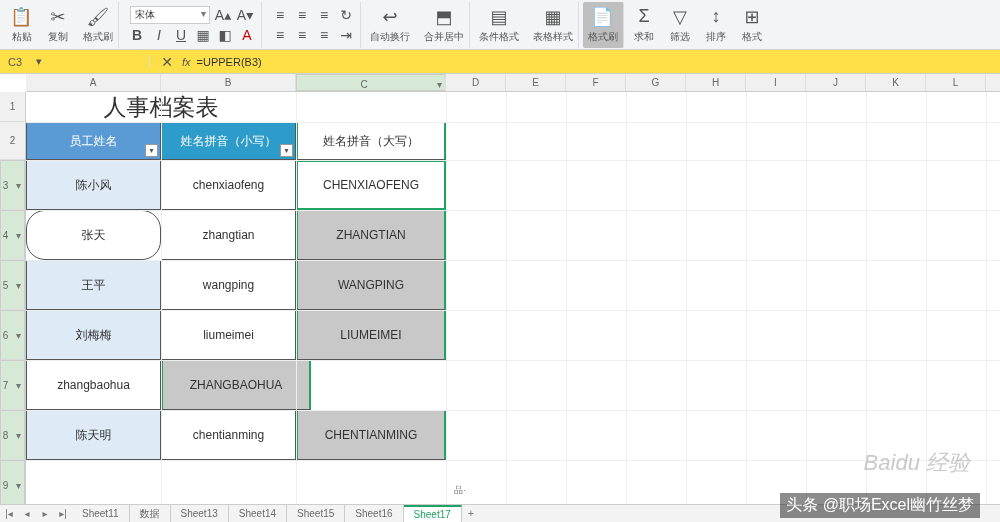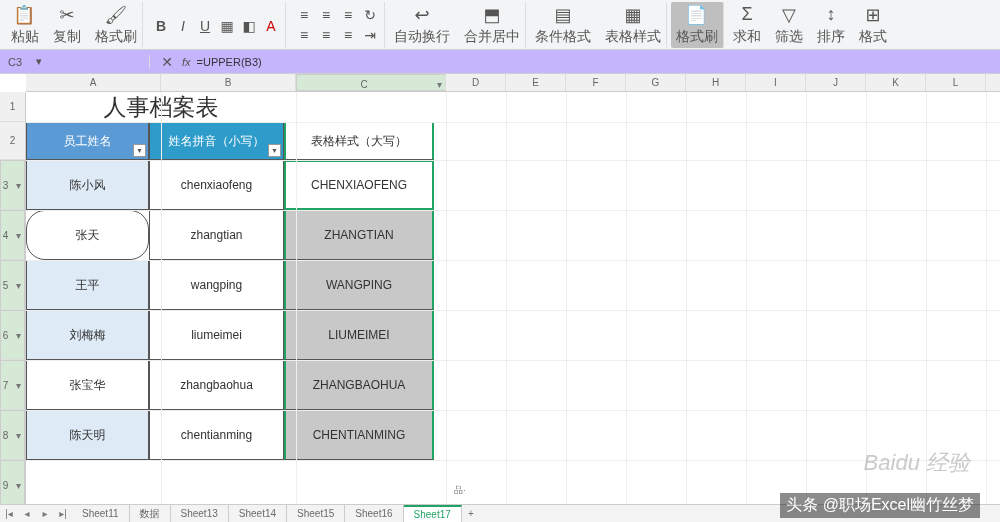--- a/index.html
+++ b/index.html
@@ -3,29 +3,29 @@
 <meta charset="utf-8">
 <style>
   * { box-sizing: border-box; margin: 0; padding: 0; font-family: "Microsoft YaHei", Arial, sans-serif; }
   body { width: 1000px; height: 522px; overflow: hidden; background: #fff; font-size: 11px; color: #333; position: relative; }
 
   
   .ribbon { height: 50px; background: #f3f4f5; border-bottom: 1px solid #d0d0d0; display: flex; align-items: center; padding: 2px 6px; gap: 4px; }
   .rgrp { display: flex; flex-direction: column; align-items: center; padding: 0 5px; border-right: 1px solid #ddd; height: 46px; justify-content: center; }
   .rgrp.noborder { border-right: none; }
   .rgrp .top { display: flex; gap: 4px; align-items: center; }
-  .rgrp .lbl { font-size: 14px; color: #555; margin-top: 2px; white-space: nowrap; }
+  .rgrp .lbl { font-size: 10px; color: #555; margin-top: 2px; white-space: nowrap; }
   .ibtn { width: 18px; height: 18px; display: inline-flex; align-items: center; justify-content: center; color: #555; cursor: pointer; font-size: 14px; }
   .ibtn.big { width: 22px; height: 22px; font-size: 18px; }
   .sel { border: 1px solid #ccc; background: #fff; font-size: 10px; padding: 1px 18px 1px 4px; cursor: pointer; position: relative; }
   .sel::after { content: "▾"; position: absolute; right: 3px; color: #777; }
   .rgrp.hl { background: #bfbfbf; border-radius: 2px; }
 
   
-  .fbar { height: 24px; border-bottom: 1px solid #d0d0d0; display: flex; align-items: center; font-size: 11px; background: #c4b5fd; }
+  .fbar { height: 24px; border-bottom: 1px solid #d0d0d0; display: flex; align-items: center; font-size: 11px; background: #fde047; }
   .namebox { width: 150px; padding: 0 8px; border-right: 1px solid #ddd; color: #555; display: flex; align-items: center; gap: 14px; }
   .fxwrap { display: flex; align-items: center; gap: 6px; padding: 0 8px; }
   .fxic { font-style: italic; color: #555; }
   .formula { color: #333; }
 
   
   .grid { position: absolute; top: 74px; left: 0; right: 0; bottom: 18px; background: #fff; }
   .colhdrs { position: absolute; top: 0; left: 26px; right: 0; height: 18px; display: flex; background: #f0f0f0; border-bottom: 1px solid #ccc; }
   .colhdrs .ch { border-right: 1px solid #ddd; text-align: center; color: #666; font-size: 10px; line-height: 18px; }
   .colhdrs .ch.sel { background: #d6e8d6; }
@@ -35,21 +35,21 @@
 
   .cells { position: absolute; top: 18px; left: 26px; right: 0; bottom: 0; }
   .gridlines-v { position: absolute; top: 0; bottom: 0; border-right: 1px solid #eee; }
   .gridlines-h { position: absolute; left: 0; right: 0; border-bottom: 1px solid #eee; }
 
   
   .dtable { position: absolute; top: 0; left: 0; }
   .tr { display: flex; }
   .td { display: flex; align-items: center; justify-content: center; border: 1px solid #555; font-size: 12px; position: relative; }
   .title { width: 270px; height: 30px; font-size: 23px; border: none; justify-content: center; }
-  .colA { width: 123px; }
+  .colA { width: 135px; }
   .colB { width: 135px; }
   .colC { width: 150px; }
   .h38 { height: 38px; }
   .hdrA { background: #5b9bd5; color: #fff; }
   .hdrB { background: #2e9cca; color: #fff; }
   .hdrC { background: #fff; }
   .bandA0 { background: #deebf7; }
   .bandA1 { background: #fff; }
   .bandB  { background: #fff; }
   .selcol { background: #c8c8c8; }
@@ -78,20 +78,25 @@
   </div>
   <div class="rgrp noborder">
     <span class="ibtn big">✂</span>
     <span class="lbl">复制</span>
   </div>
   <div class="rgrp">
     <span class="ibtn big">🖌</span>
     <span class="lbl">格式刷</span>
   </div>
   <div class="rgrp">
+    <div class="top">
+      <span class="sel" style="width:80px">宋体</span>
+      <span class="ibtn">A▴</span>
+      <span class="ibtn">A▾</span>
+    </div>
     <div class="top" style="margin-top:2px">
       <span class="ibtn">
           <b>B</b>
         </span>
       <span class="ibtn">
           <i>I</i>
         </span>
       <span class="ibtn">
           <u>U</u>
         </span>
@@ -199,21 +204,21 @@
       <div class="tr">
         <div class="td colA h38 hdrA">
           <span>员工姓名</span>
           <span class="filter">▾</span>
         </div>
         <div class="td colB h38 hdrB">
           <span>姓名拼音（小写）</span>
           <span class="filter">▾</span>
         </div>
         <div class="td colC h38 hdrC selborder">
-          <span>表格样式（大写）</span>
+          <span>姓名拼音（大写）</span>
         </div>
       </div>
       <div id="datarows">
           <div class="tr">
             <div class="td colA bandA0" style="height: 50px;">陈小风</div>
             <div class="td colB bandB" style="height: 50px;">chenxiaofeng</div>
             <div class="td colC selborder selcol first" style="height: 50px;">CHENXIAOFENG</div>
           </div>
           <div class="tr">
             <div class="td colA bandA1" style="height: 50px; border-radius: 19px;">张天</div>
@@ -224,21 +229,20 @@
             <div class="td colA bandA0" style="height: 50px;">王平</div>
             <div class="td colB bandB" style="height: 50px;">wangping</div>
             <div class="td colC selborder selcol" style="height: 50px;">WANGPING</div>
           </div>
           <div class="tr">
             <div class="td colA bandA0" style="height: 50px;">刘梅梅</div>
             <div class="td colB bandB" style="height: 50px;">liumeimei</div>
             <div class="td colC selborder selcol" style="height: 50px;">LIUMEIMEI</div>
           </div>
           <div class="tr">
-            <div class="td colA bandA1" style="height: 50px;">张宝华</div>
             <div class="td colB bandB" style="height: 50px;">zhangbaohua</div>
             <div class="td colC selborder selcol" style="height: 50px;">ZHANGBAOHUA</div>
           </div>
           <div class="tr">
             <div class="td colA bandA0" style="height: 50px;">陈天明</div>
             <div class="td colB bandB" style="height: 50px;">chentianming</div>
             <div class="td colC selborder selcol" style="height: 50px;">CHENTIANMING</div>
           </div>
         </div>
     </div>

